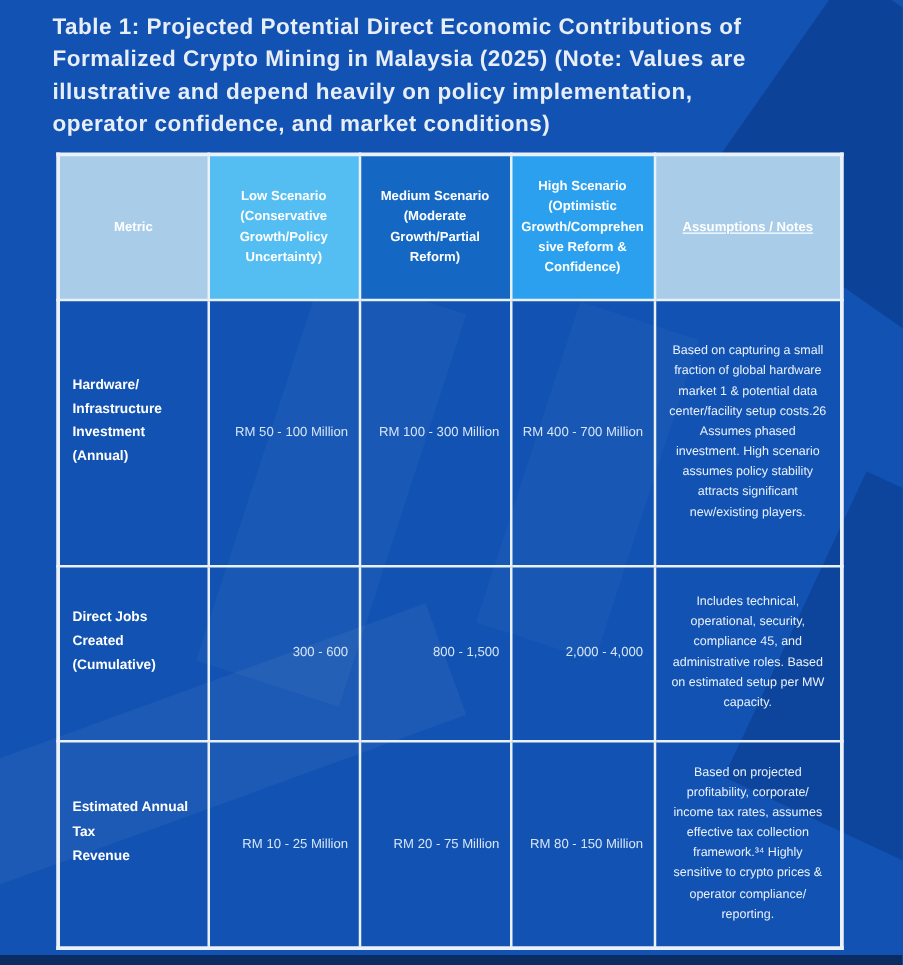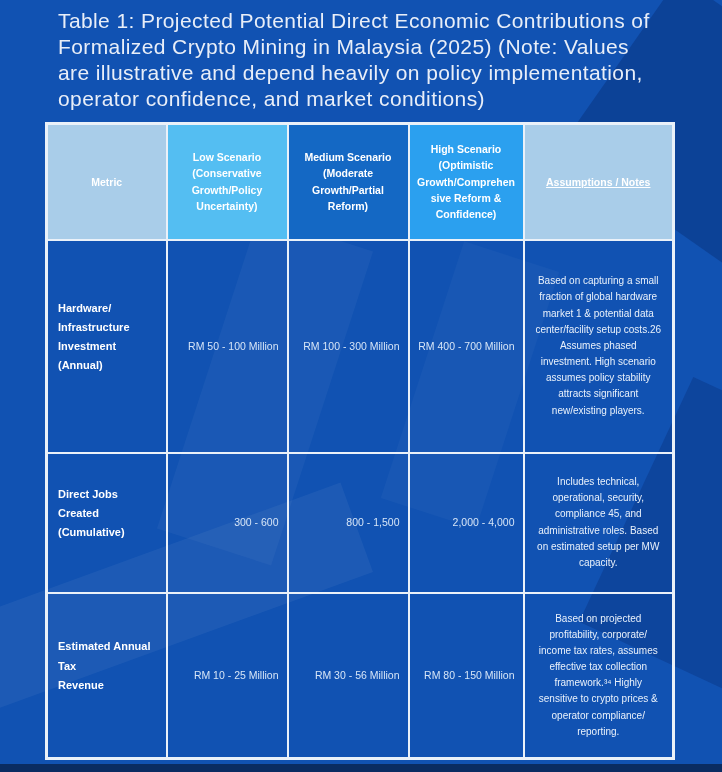--- a/index.html
+++ b/index.html
@@ -28,22 +28,22 @@
   .wm-light1{left:-70px;top:555px;width:440px;height:95px;transform:rotate(-20deg);background:rgba(255,255,255,0.05);}
   .wm-light2{left:205px;top:225px;width:120px;height:330px;transform:rotate(18deg);background:rgba(255,255,255,0.04);}
   .wm-light3{left:420px;top:250px;width:100px;height:270px;transform:rotate(18deg);background:rgba(255,255,255,0.03);}
   .wm-dark1{left:595px;top:35px;width:270px;height:210px;transform:rotate(35deg);background:rgba(0,24,84,0.28);}
   .wm-dark2{left:625px;top:415px;width:240px;height:270px;transform:rotate(25deg);background:rgba(0,24,84,0.22);}
 
   .page-title{
     position:absolute;z-index:2;
     left:42px;top:8px;width:592px;
     color:var(--title_text);
-    font-size:21px;font-weight:normal;
-    line-height:26px;letter-spacing:0.4px;margin-left:16px;
+    font-size:18px;font-weight:bold;
+    line-height:26px;letter-spacing:0.4px;
   }
 
   table.econ{
     position:absolute;z-index:1;
     left:45px;top:122px;
     width:627px;
     border-collapse:collapse;
     table-layout:fixed;
     background:transparent;
     border:3px solid var(--cell_border);
@@ -141,20 +141,20 @@
       <td class="cell-value">300 - 600</td>
       <td class="cell-value">800 - 1,500</td>
       <td class="cell-value">2,000 - 4,000</td>
       <td class="cell-notes">Includes technical, operational, security, compliance 45, and administrative roles. Based on estimated setup per MW capacity.</td>
     </tr>
     <tr class="row-3">
       <td class="cell-metric">Estimated Annual
 Tax
 Revenue</td>
       <td class="cell-value">RM 10 - 25 Million</td>
-      <td class="cell-value">RM 30 - 56 Million</td>
+      <td class="cell-value">RM 20 - 75 Million</td>
       <td class="cell-value">RM 80 - 150 Million</td>
       <td class="cell-notes">Based on projected profitability, corporate/ income tax rates, assumes effective tax collection framework.³⁴ Highly sensitive to crypto prices &amp; operator compliance/ reporting.</td>
     </tr>
   </tbody>
 </table>
 
 <div class="bottom-bar"></div>
 
 </body></html>

